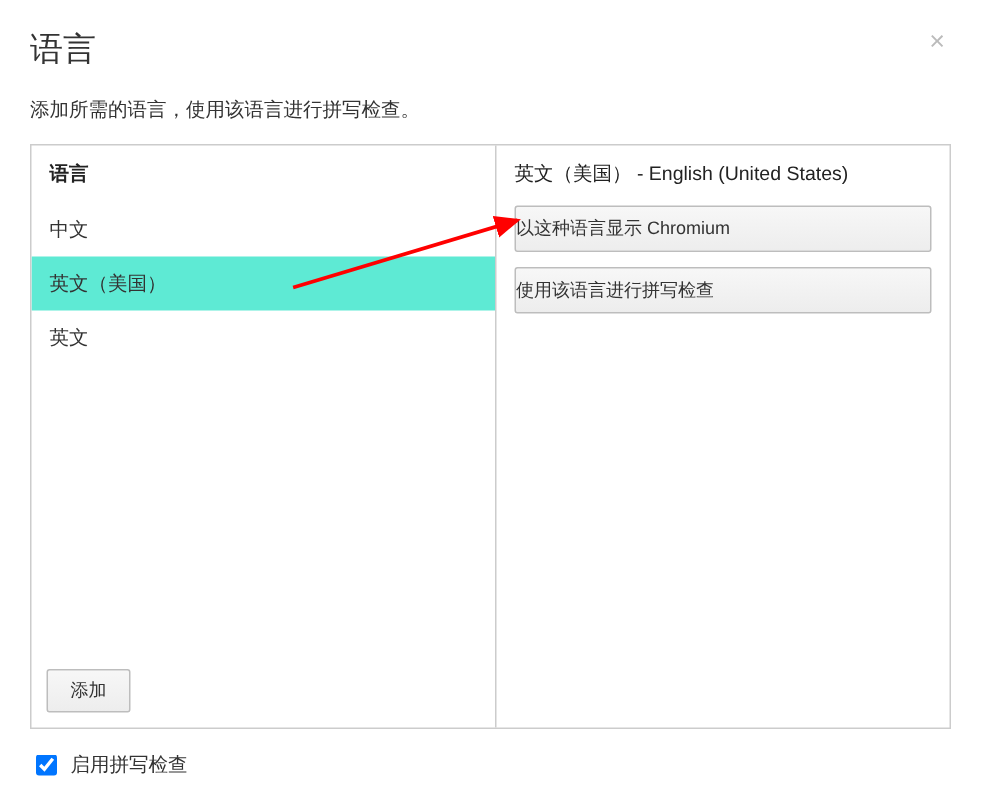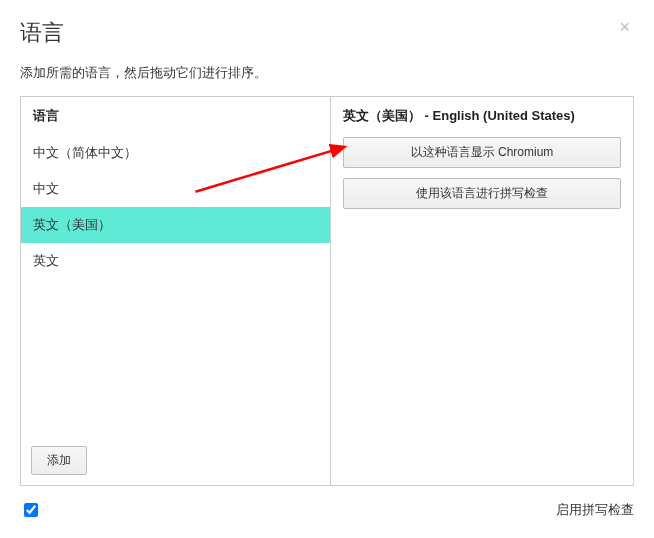--- a/index.html
+++ b/index.html
@@ -84,46 +84,44 @@
     font-size: 12px;
     color: #333;
     cursor: pointer;
     text-align: center;
   }
   .right-panel {
     flex: 1;
     padding: 10px 12px;
   }
   .right-header {
-    font-weight: 700;
+    font-weight: 400;
     font-size: 13px;
     color: #222;
     margin-bottom: 12px;
   }
   .wide-btn {
     display: block;
     width: 100%;
     border: 1px solid #bdbdbd;
     background: linear-gradient(#f7f7f7, #ededed);
     border-radius: 2px;
     padding: 6px 0;
     font-size: 12px;
     color: #333;
     cursor: pointer;
-    text-align: center;
     margin-bottom: 10px;
   }
   .checkbox-row {
     margin-top: 14px;
     display: flex;
     align-items: center;
     gap: 6px;
     font-size: 13px;
     color: #333;
-    justify-content: space-between;
   }
   .checkbox-row input[type=checkbox] {
     width: 14px;
     height: 14px;
   }
   .arrow-overlay {
     position: absolute;
     pointer-events: none;
     left: 0; top: 0; right: 0; bottom: 0;
   }
@@ -131,28 +129,27 @@
 </head>
 <body>
 
 <div class="dialog">
 
   <div class="title-row">
     <div class="title">语言</div>
     <div class="close-x">×</div>
   </div>
 
-  <div class="subtitle">添加所需的语言，然后拖动它们进行排序。</div>
+  <div class="subtitle">添加所需的语言，使用该语言进行拼写检查。</div>
 
   <div class="panels">
 
     <div class="left-panel">
       <div class="panel-header">语言</div>
       <div class="lang-list">
-        <div class="lang-item">中文（简体中文）</div>
         <div class="lang-item">中文</div>
         <div class="lang-item selected">英文（美国）</div>
         <div class="lang-item">英文</div>
       </div>
       <div class="add-row">
         <span class="btn">添加</span>
       </div>
     </div>
 
     <div class="right-panel">

